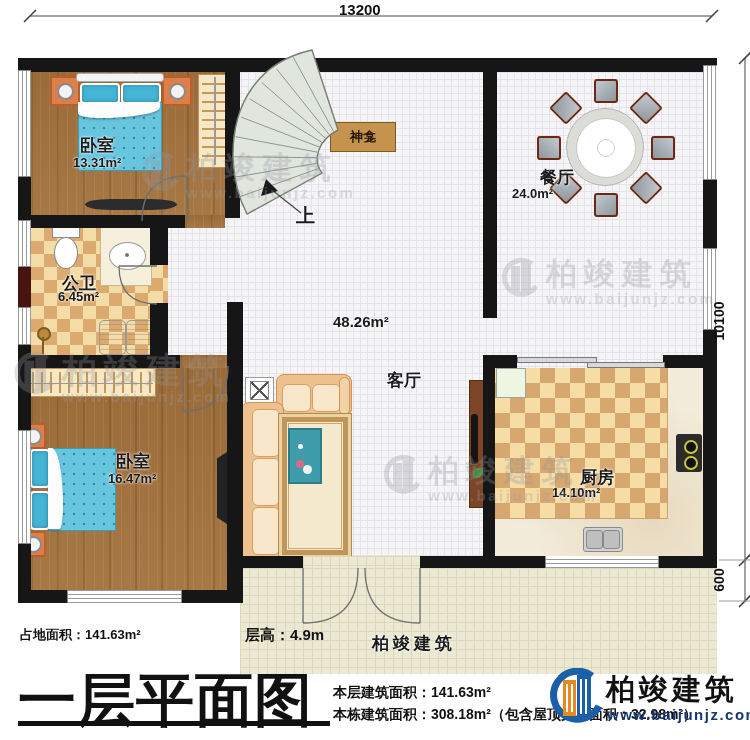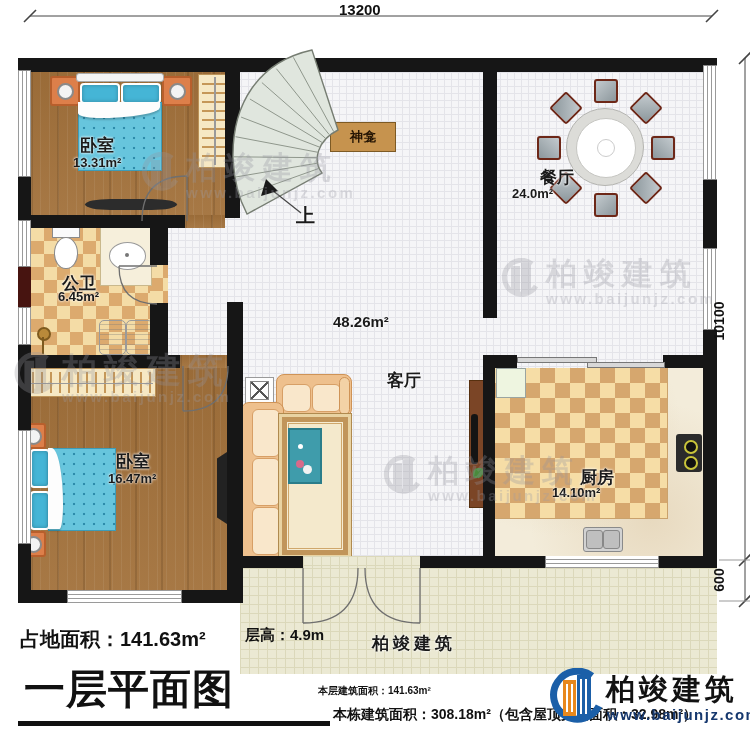--- a/index.html
+++ b/index.html
@@ -306,25 +306,25 @@
         <path d="M34,6 A17,17 0 1 0 38,28" stroke="#97979f" stroke-width="5" fill="none"></path>
         <rect x="13" y="8" width="9" height="26" fill="#97979f"></rect>
         <rect x="23" y="5" width="10" height="31" fill="#8f8f99"></rect>
       </svg>
     <div class="col">
         <span class="t1">柏竣建筑</span>
     <span class="t2">www.baijunjz.com</span>
       </div>
   </div>
 
-  <div class="ftr" style="left:20px;top:626px;font-size:20px">占地面积：141.63m²</div>
+  <div class="ftr" style="left:20px;top:626px;font-size:13px">占地面积：141.63m²</div>
   <div class="ftr" style="left:245px;top:626px;font-size:15px">层高：4.9m</div>
-  <div class="ftr" style="left:24px;top:662px;font-size:41px;letter-spacing:1px">一层平面图</div>
+  <div class="ftr" style="left:18px;top:662px;font-size:58px;letter-spacing:1px">一层平面图</div>
   <div class="abs" style="left:18px;top:721px;width:312px;height:5px;background:#111"></div>
-  <div class="ftr" style="left:318px;top:684px;font-size:10px">本层建筑面积：141.63m²</div>
+  <div class="ftr" style="left:333px;top:684px;font-size:14px">本层建筑面积：141.63m²</div>
   <div class="ftr" style="left:333px;top:706px;font-size:14px">本栋建筑面积：308.18m²（包含屋顶夹层面积：32.98m²）</div>
 
   <div class="abs" style="left:546px;top:668px;width:200px;height:64px">
     <svg width="56" height="60" viewBox="0 0 56 60" style="position:absolute;left:0;top:0">
       <path d="M46,8 A24,24 0 1 0 53,38" stroke="#1b5fa8" stroke-width="7" fill="none"></path>
       <rect x="17" y="12" width="13" height="36" fill="#e8881d"></rect>
       <rect x="31" y="7" width="14" height="43" fill="#1b5fa8"></rect>
       <g fill="#fff">
           <rect x="20" y="16" width="2" height="28"></rect>
           <rect x="25" y="16" width="2" height="28"></rect>

